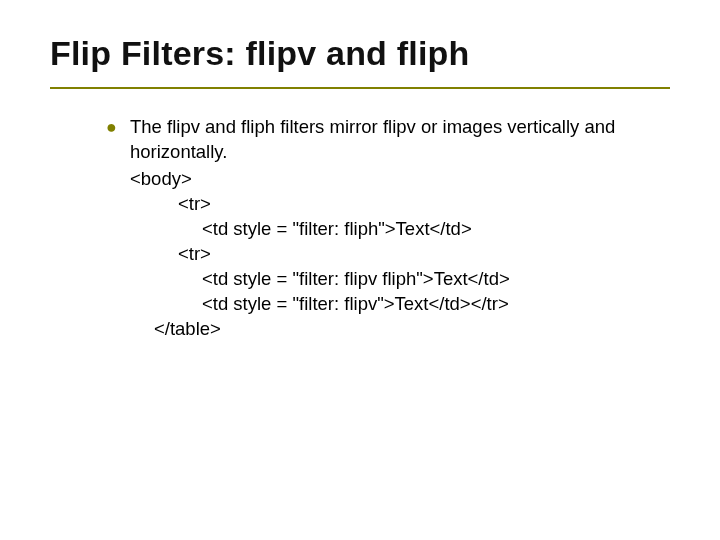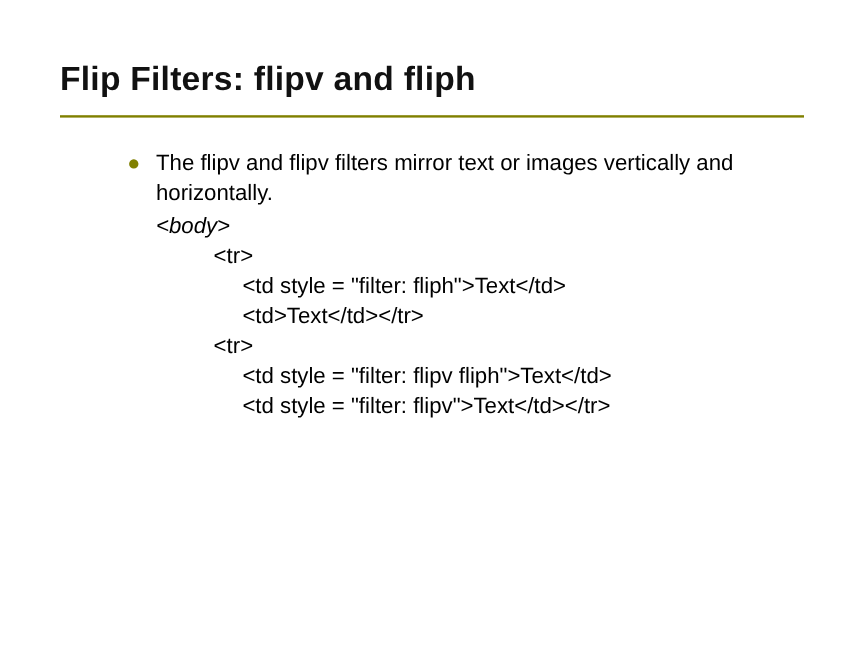--- a/index.html
+++ b/index.html
@@ -12,24 +12,24 @@
     color: #000;
   }
   .slide {
     box-sizing: border-box;
     width: 720px;
     height: 540px;
     padding: 34px 50px 40px 50px;
     position: relative;
   }
   .title {
-    font-size: 28px;
+    font-size: 34px;
     font-weight: bold;
     color: #111;
-    margin: 16px 0 14px 0;
+    margin: 0 0 14px 0;
     letter-spacing: 0.2px;
   }
   .rule {
     border: none;
     border-top: 2px solid #808000;
     margin: 0 0 26px 0;
   }
   .content {
     margin-left: 56px;
     font-size: 18.5px;
@@ -51,39 +51,39 @@
     flex: 1;
   }
   .code-block {
     margin-left: 24px; 
     margin-top: 2px;
   }
   .code-line {
     white-space: pre;
     font-family: Arial, Helvetica, sans-serif;
   }
-  .i1 { padding-left: 0px; font-style: italic; }
+  .i1 { padding-left: 0px; }
   .i2 { padding-left: 24px; }
   .i3 { padding-left: 48px; }
   .i4 { padding-left: 72px; }
 </style>
 </head>
 <body>
 
 <div class="slide">
   <h1 class="title">Flip Filters: flipv and fliph</h1>
   <hr class="rule">
   <div class="content">
     <div class="bullet-row">
       <span class="bullet">●</span>
-      <span class="bullet-text">The flipv and flipv filters mirror text or images vertically and horizontally.</span>
+      <span class="bullet-text">The flipv and fliph filters mirror flipv or images vertically and horizontally.</span>
     </div>
     <div class="code-block">
       <div class="code-line i1">&lt;body&gt;</div>
       <div class="code-line i3">&lt;tr&gt;</div>
       <div class="code-line i4">&lt;td style = "filter: fliph"&gt;Text&lt;/td&gt;</div>
-      <div class="code-line i4">&lt;td&gt;Text&lt;/td&gt;&lt;/tr&gt;</div>
       <div class="code-line i3">&lt;tr&gt;</div>
       <div class="code-line i4">&lt;td style = "filter: flipv fliph"&gt;Text&lt;/td&gt;</div>
       <div class="code-line i4">&lt;td style = "filter: flipv"&gt;Text&lt;/td&gt;&lt;/tr&gt;</div>
+      <div class="code-line i2">&lt;/table&gt;</div>
     </div>
   </div>
 </div>
 
 </body></html>

